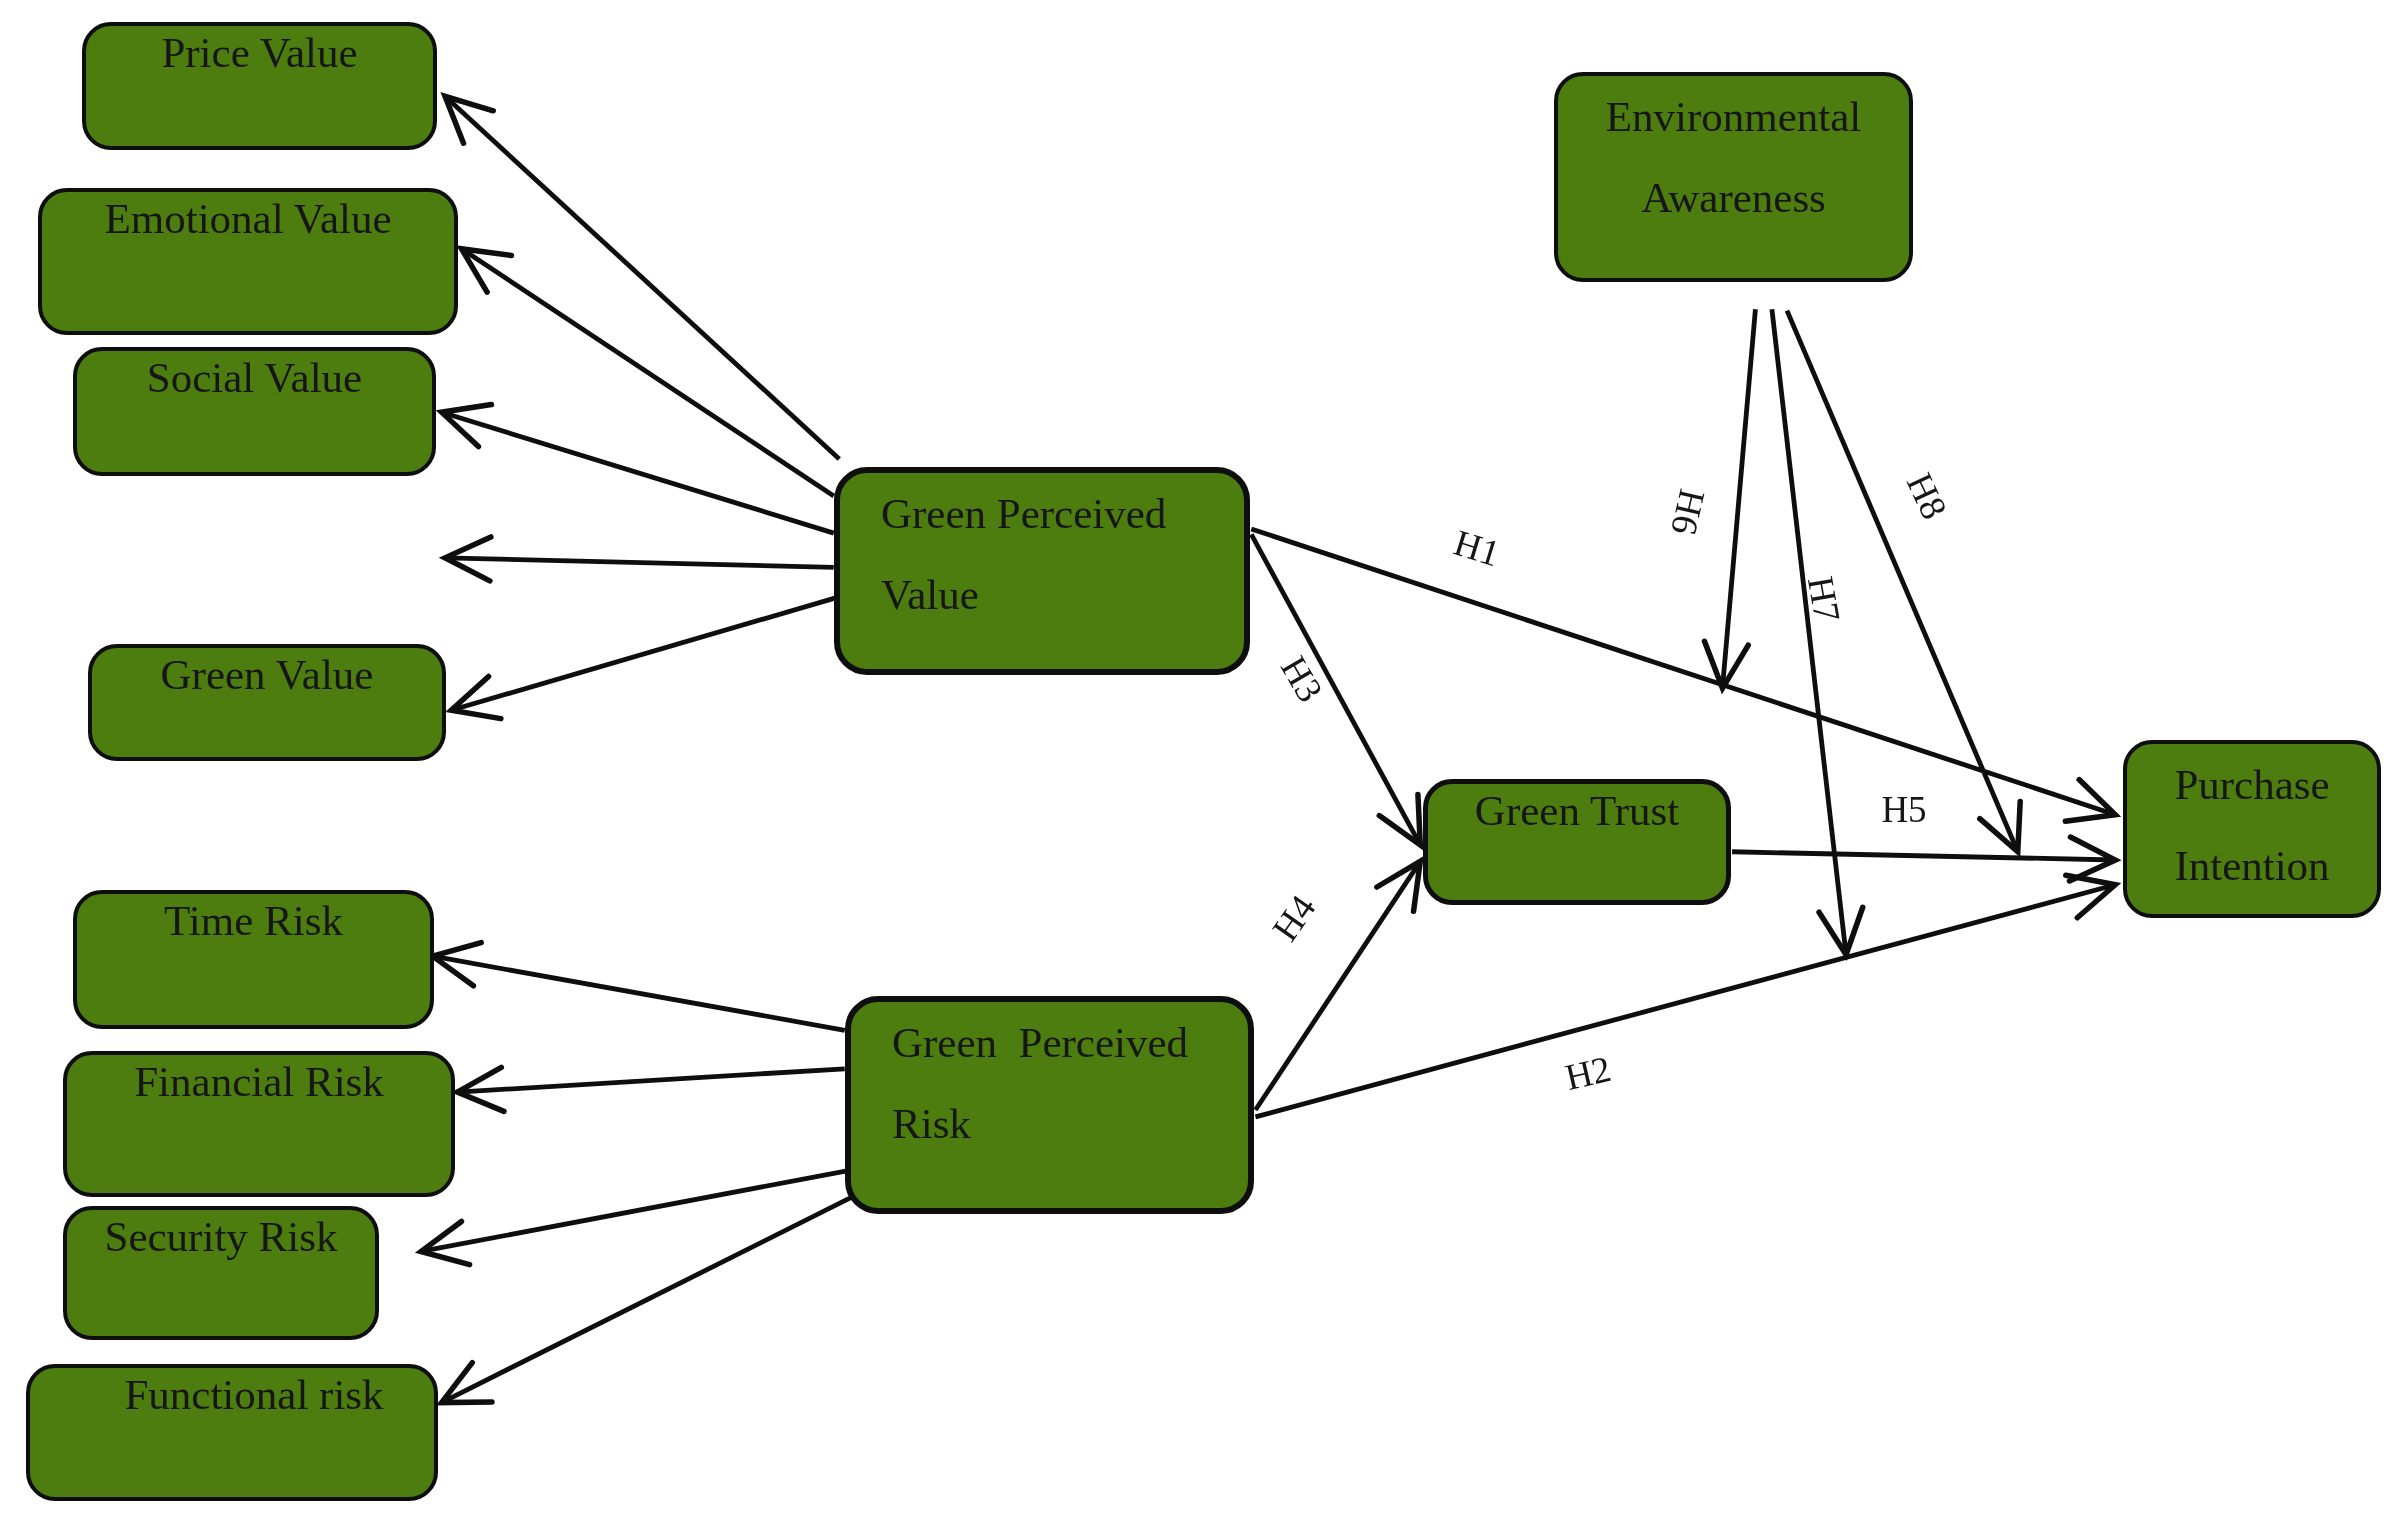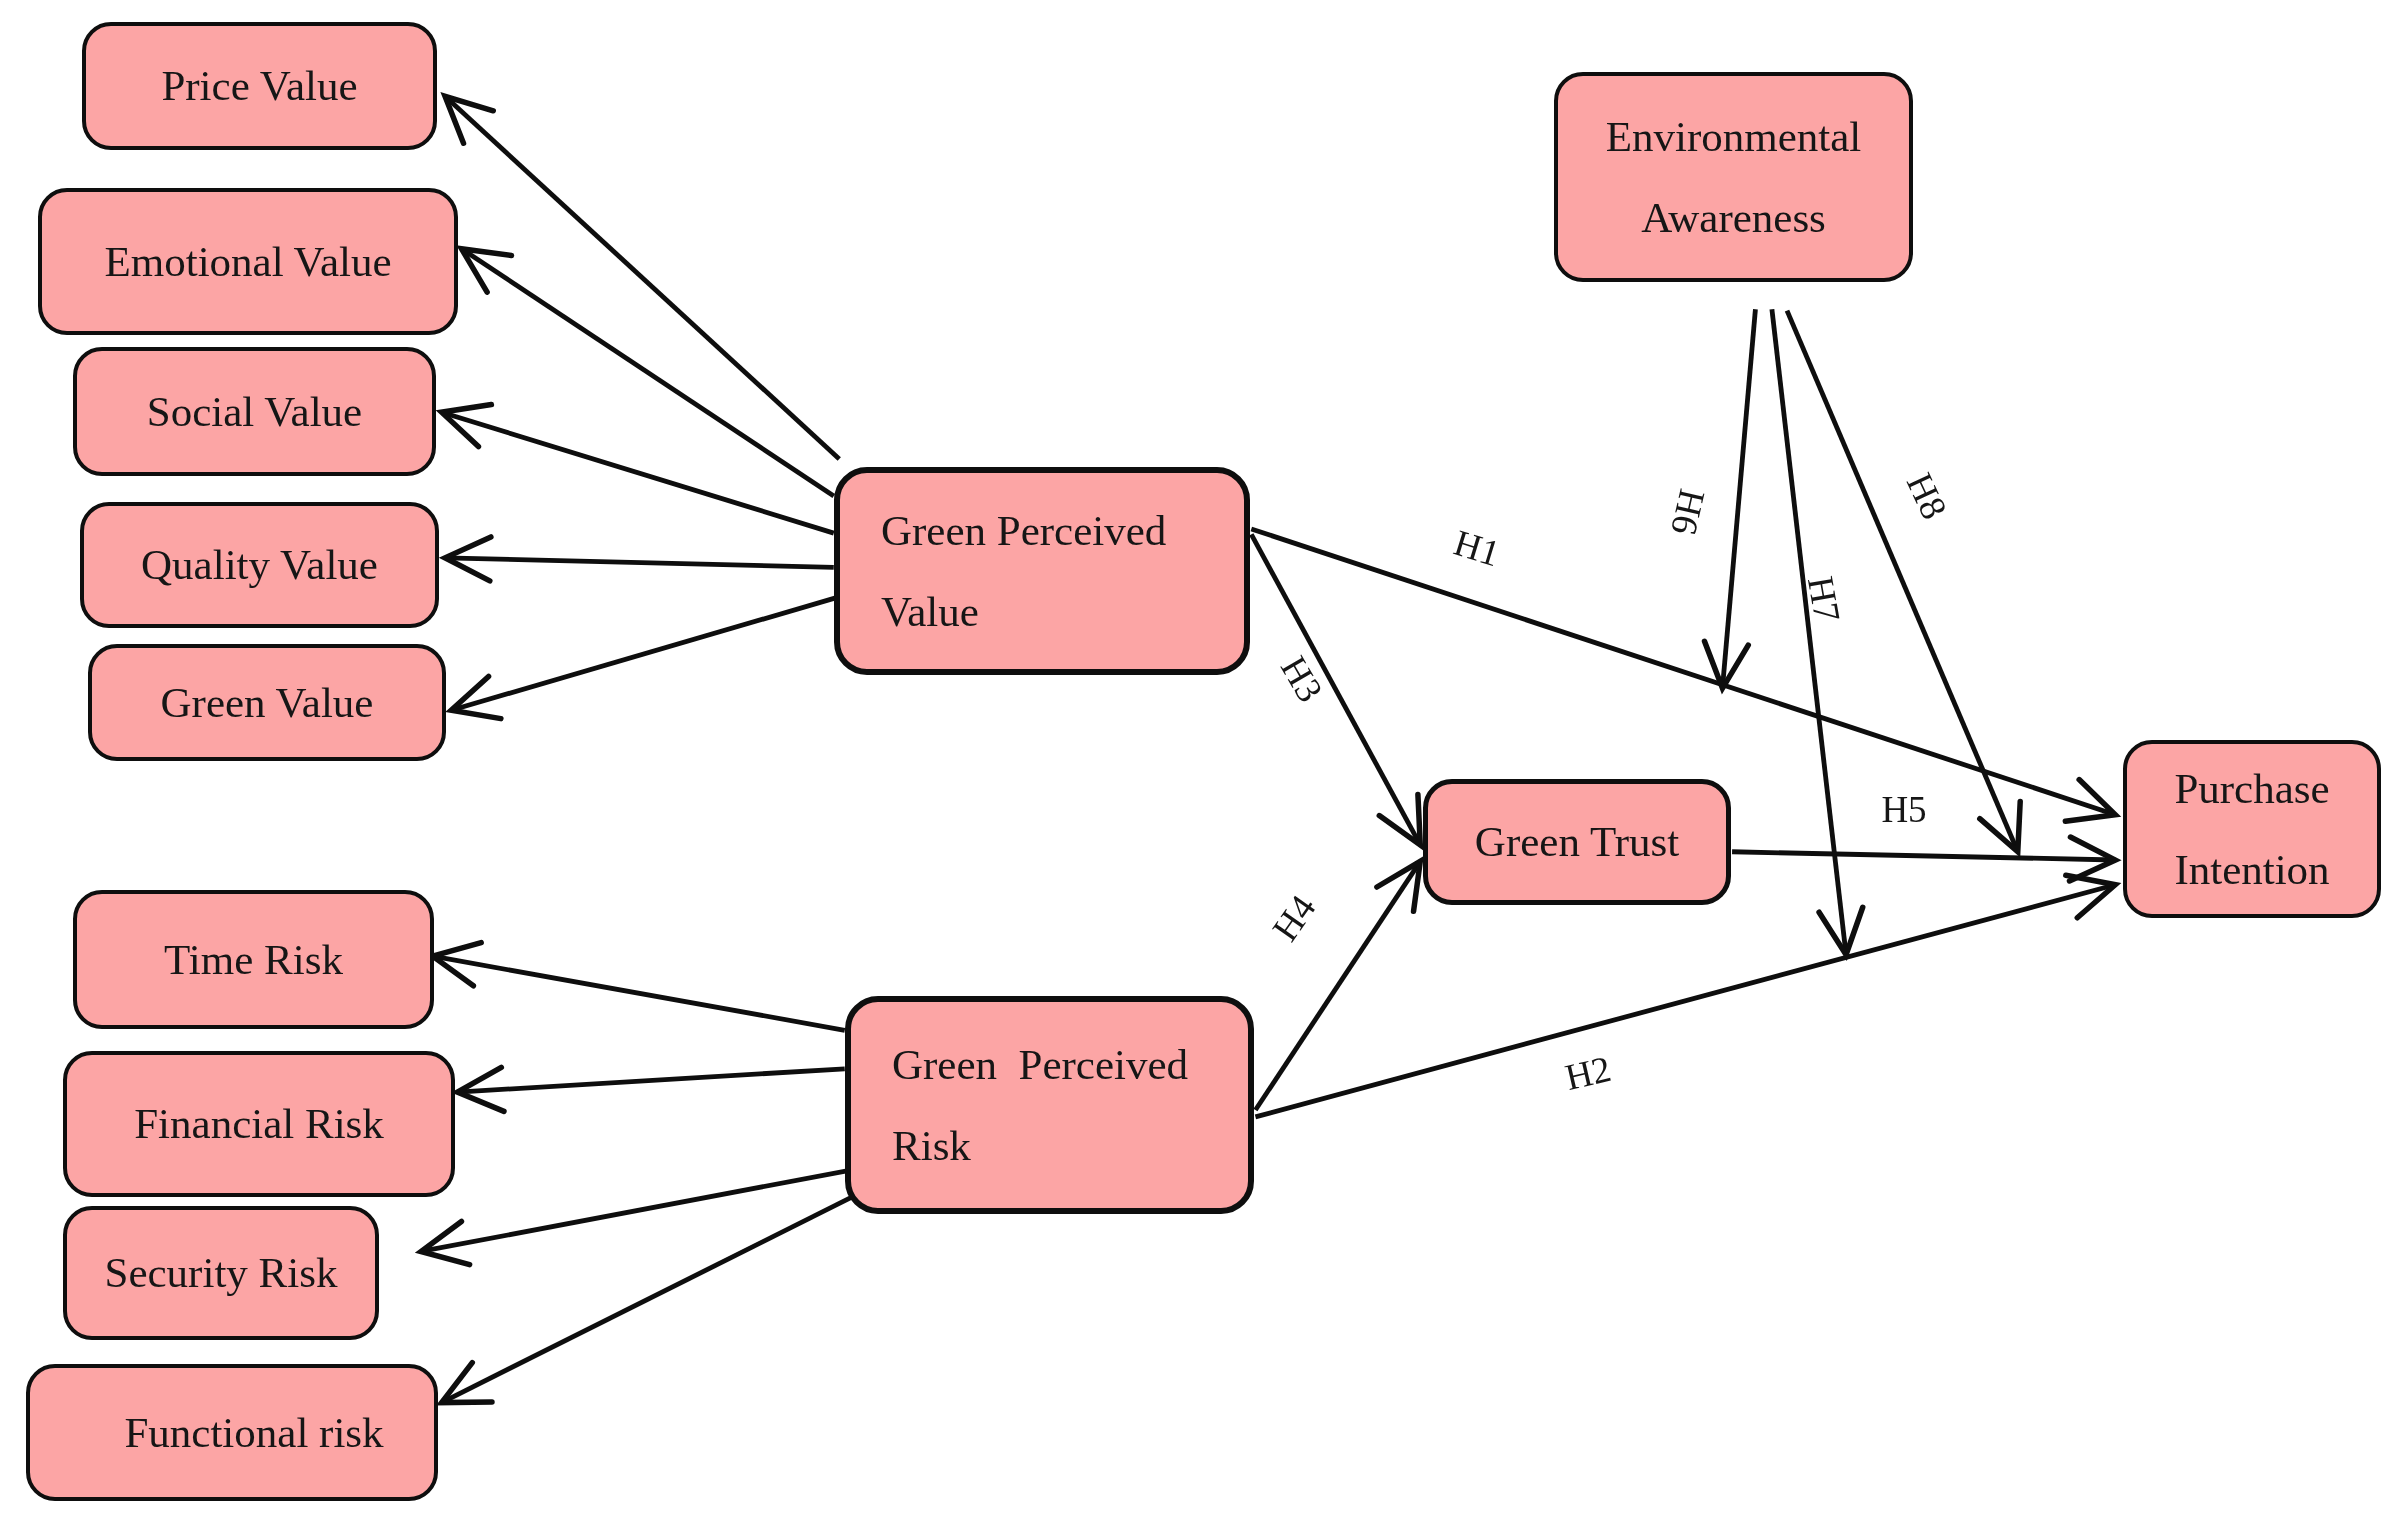--- a/index.html
+++ b/index.html
@@ -8,25 +8,24 @@
     width:2401px;height:1538px;
     background:#ffffff;
     font-family:"Liberation Serif","DejaVu Serif",serif;
     color:#141414;
     overflow:hidden;
   }
   .arrows{position:absolute;left:0;top:0;width:2401px;height:1538px;}
   .box{
     position:absolute;
     box-sizing:border-box;
-    background:#fca5a5;
+    background:#4d7c0f;
     border:4.1px solid #0e0e0e;
     border-radius:29px;
     display:flex;
-    align-items:center;
     justify-content:center;
     text-align:center;
     font-size:43px;
     line-height:1.25;
     color:#161616;
   }
   .box.thick{border-width:6.9px;border-radius:33px;margin-top:40px;}
   .box.medium{border-width:5.5px;}
   .box .lines{display:block;}
   .box .lines span{display:block;line-height:81px;}
@@ -102,23 +101,20 @@
 
   <div class="box" id="n-price">
     <span>Price Value</span>
   </div>
   <div class="box" id="n-emotional">
     <span>Emotional Value</span>
   </div>
   <div class="box" id="n-social">
     <span>Social Value</span>
   </div>
-  <div class="box" id="n-quality">
-    <span>Quality Value</span>
-  </div>
   <div class="box" id="n-greenvalue">
     <span>Green Value</span>
   </div>
 
   <div class="box thick align-left" id="n-gpv">
     <span class="lines">
       <span>Green Perceived</span>
       <span>Value</span>
     </span>
   </div>

